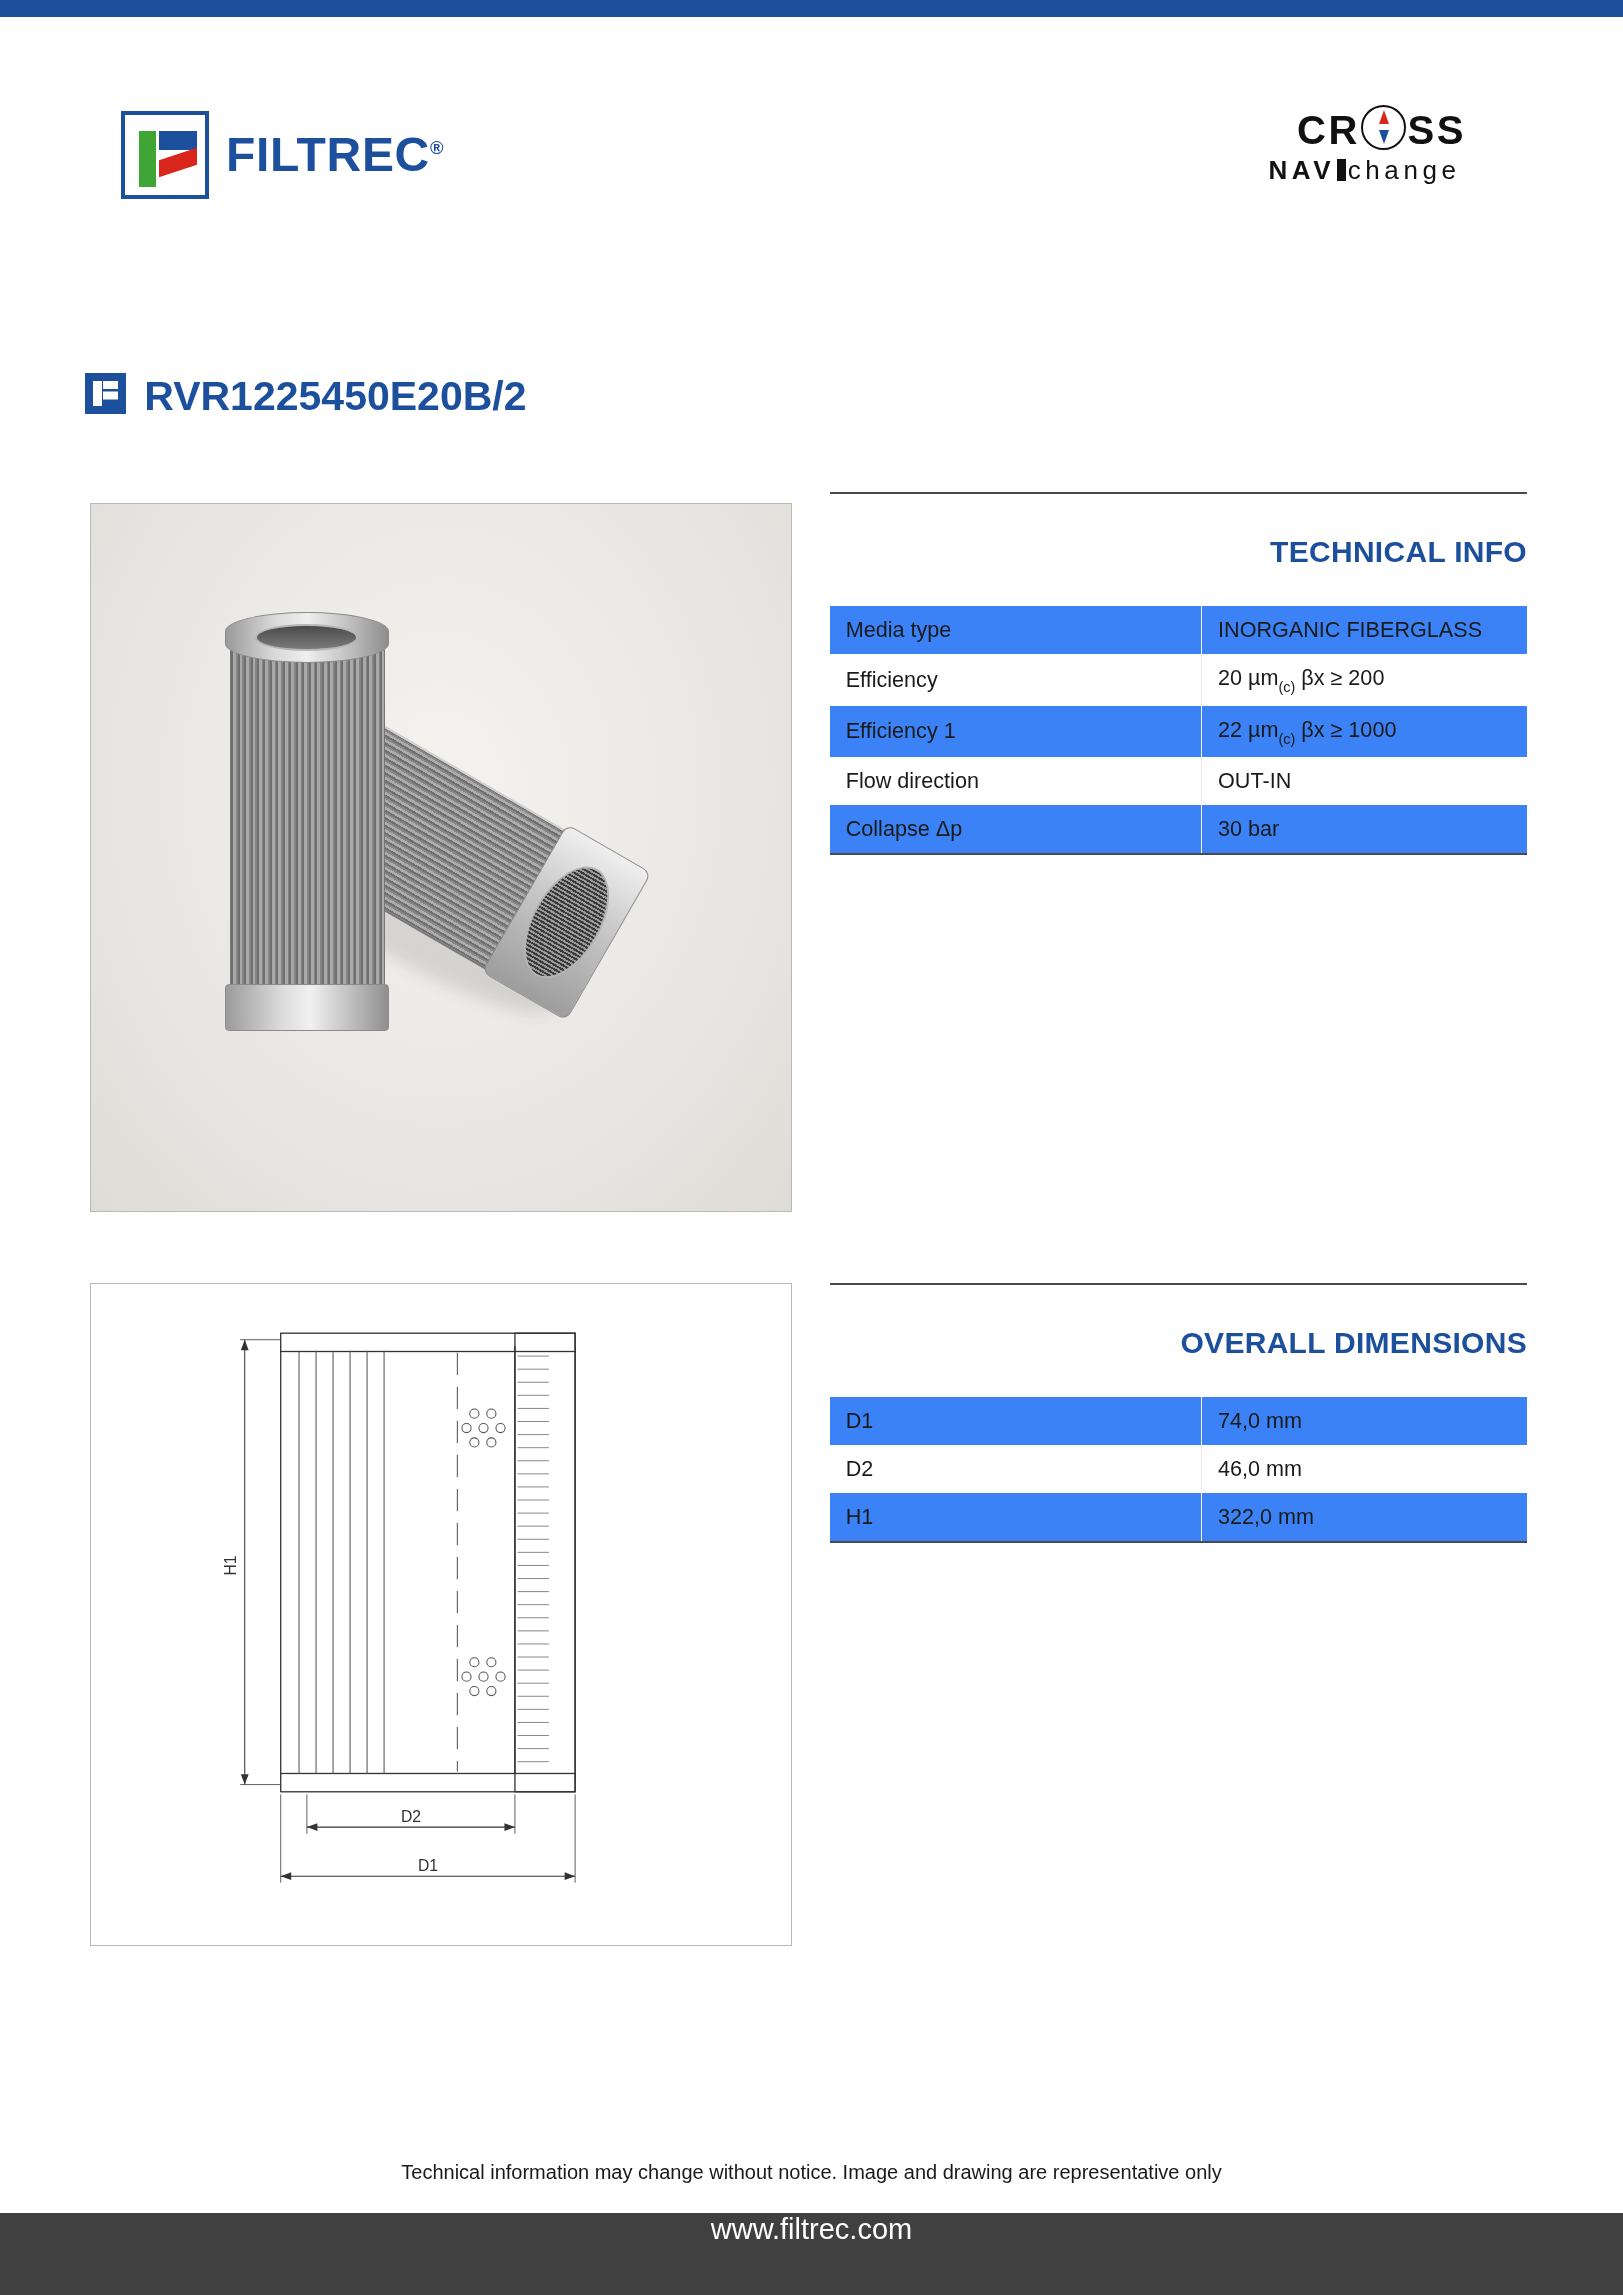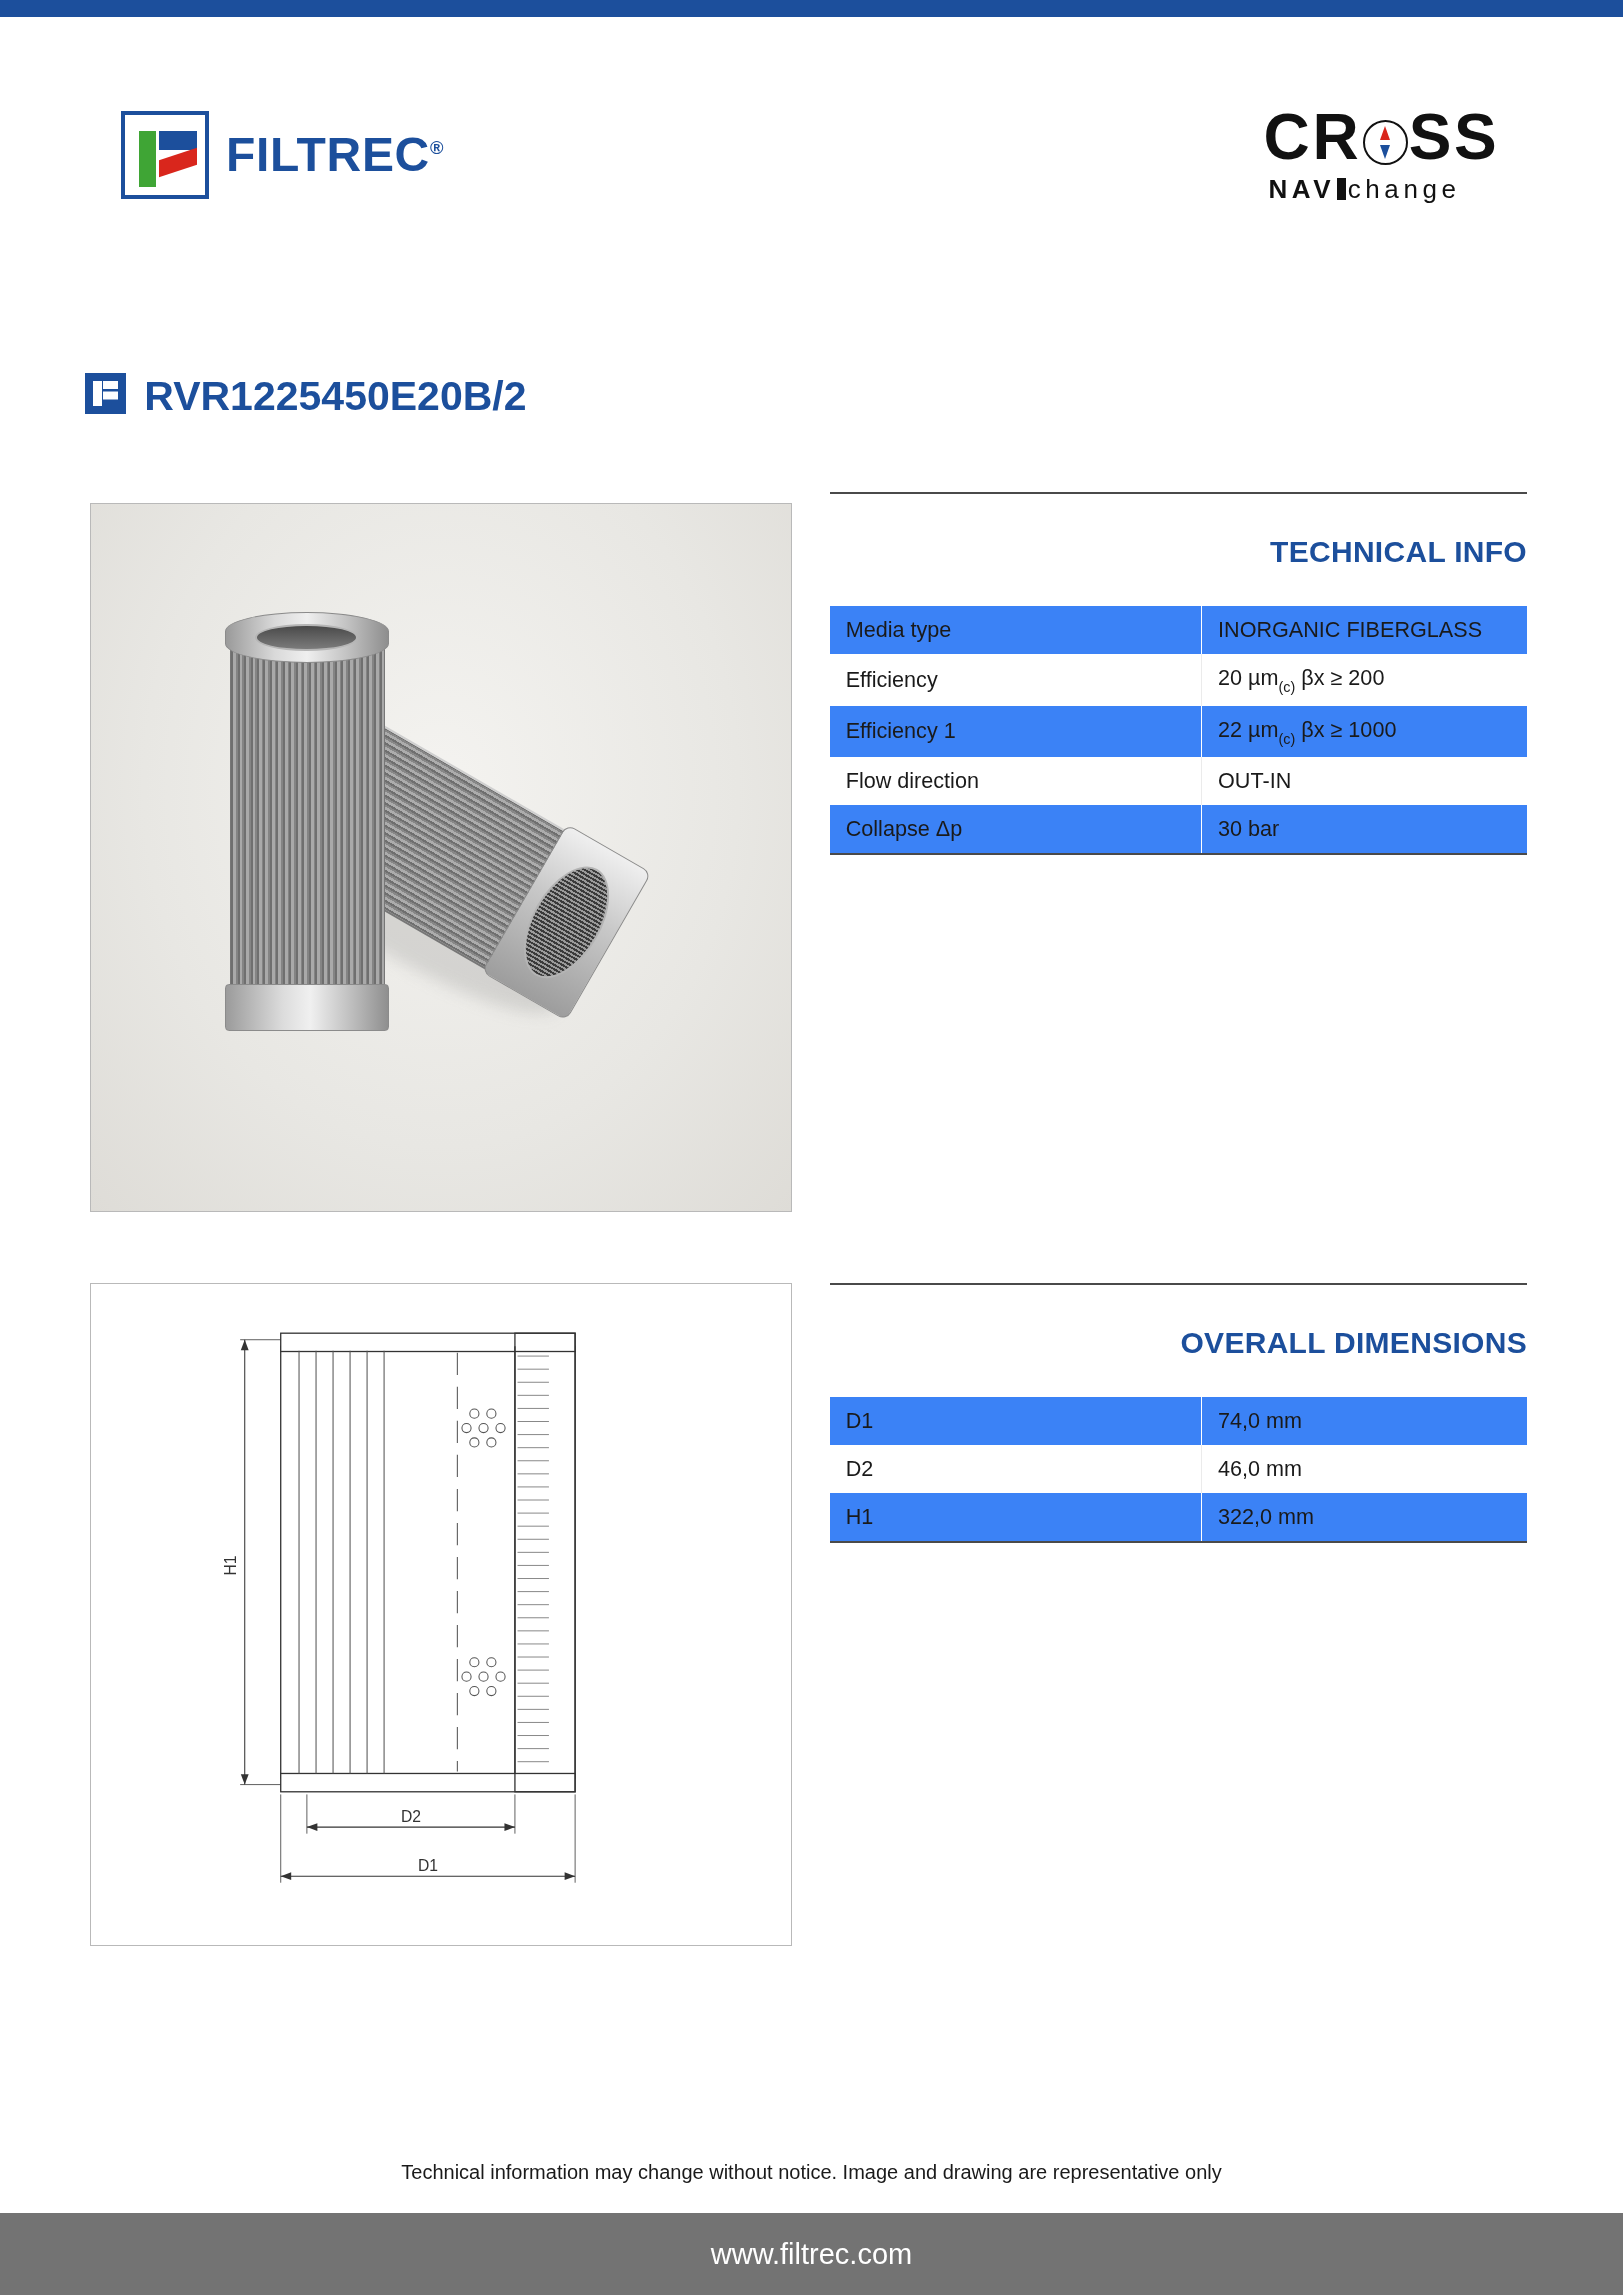--- a/index.html
+++ b/index.html
@@ -85,21 +85,21 @@
   }
 
   .cross-nav {
     position: absolute;
     right: 0;
     top: 6.5px;
     text-align: center;
     width: 275px;
   }
   .cross-nav .cn-top {
-    font-size: 64px;
+    font-size: 40px;
     font-weight: bold;
     letter-spacing: 2.6px;
     color: #111111;
     line-height: 1;
     position: relative;
     display: inline-block;
     margin-left: 34px;
   }
   .cn-compass {
     display: inline-block;
@@ -387,23 +387,23 @@
     text-align: center;
     font-size: 20px;
     color: #1a1a1a;
   }
   .footer-bar {
     position: absolute;
     left: 0;
     right: 0;
     bottom: 0;
     height: 82px;
-    background: #737373;
+    background: #404040;
     display: flex;
-    align-items: center;
+    align-items: flex-start;
     justify-content: center;
   }
   .footer-bar a, .footer-bar span {
     color: #ffffff;
     font-size: 29px;
     text-decoration: none;
   }
   .edge-top {
     position: absolute;
     left: 0; right: 0; top: 0;

